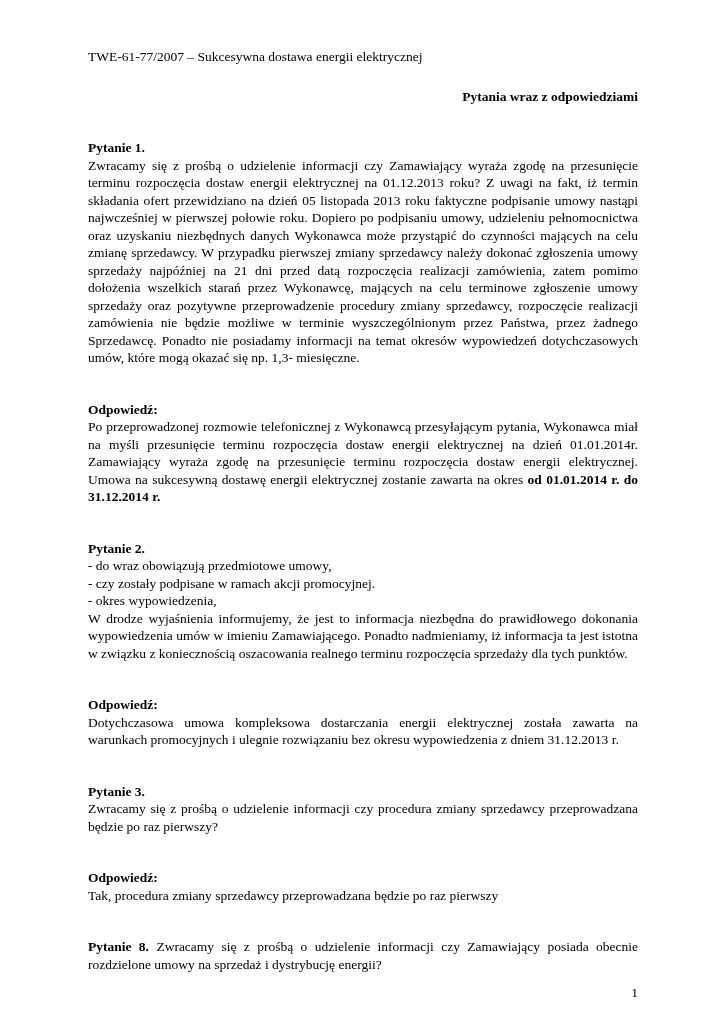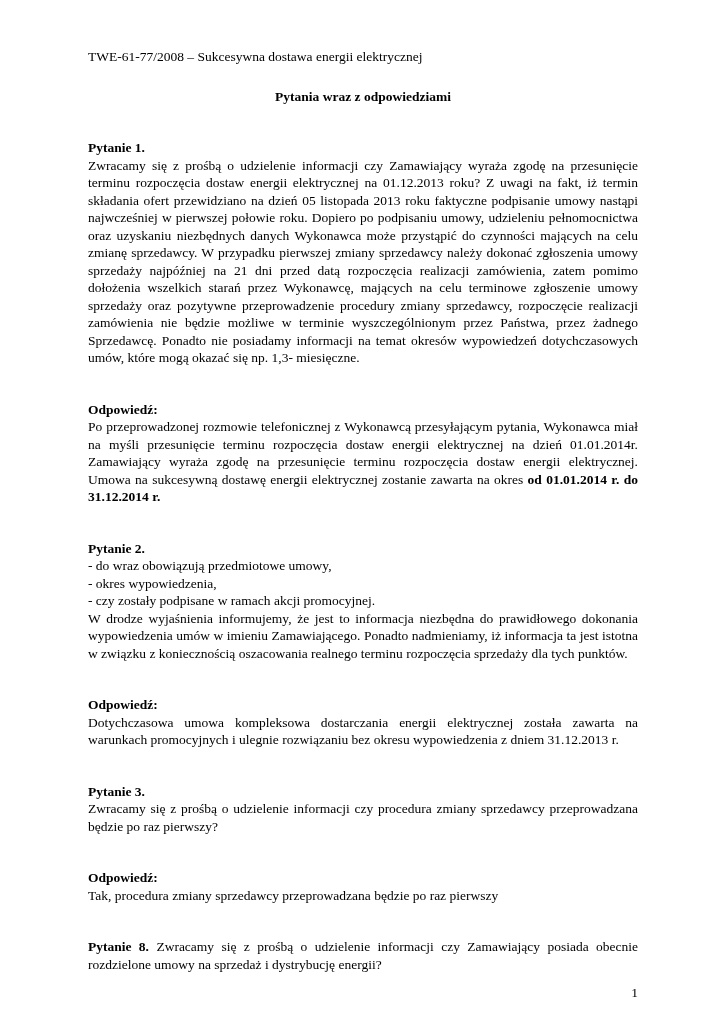--- a/index.html
+++ b/index.html
@@ -19,21 +19,21 @@
     position: absolute;
     top: 0; left: 0; right: 0; bottom: 0;
     padding: 48px 86px 0 88px;
     box-sizing: border-box;
   }
   .text {
     font-size: 13.5px;
     line-height: 17.5px;
   }
   .bold { font-weight: bold; }
-  .center { text-align: center; }
+  .center { text-align: right; }
   .doc-title {
     margin-top: 22px;
   }
   .section {
     margin-top: 34px;
   }
   .para {
     margin: 0;
     text-align: justify;
   }
@@ -49,39 +49,39 @@
     top: 984px;
     font-size: 13.5px;
     line-height: 17.5px;
   }
 </style>
 </head>
 <body>
 
 <div class="page text">
 
-  <div class="header-line">TWE-61-77/2008 – Sukcesywna dostawa energii elektrycznej</div>
+  <div class="header-line">TWE-61-77/2007 – Sukcesywna dostawa energii elektrycznej</div>
 
   <div class="doc-title bold center">Pytania wraz z odpowiedziami</div>
 
   <div class="section">
     <div class="bold">Pytanie 1.</div>
     <p class="para">Zwracamy się z prośbą o udzielenie informacji czy Zamawiający wyraża zgodę na przesunięcie terminu rozpoczęcia dostaw energii elektrycznej na 01.12.2013 roku? Z uwagi na fakt, iż termin składania ofert przewidziano na dzień 05 listopada 2013 roku faktyczne podpisanie umowy nastąpi najwcześniej w pierwszej połowie roku. Dopiero po podpisaniu umowy, udzieleniu pełnomocnictwa oraz uzyskaniu niezbędnych danych Wykonawca może przystąpić do czynności mających na celu zmianę sprzedawcy. W przypadku pierwszej zmiany sprzedawcy należy dokonać zgłoszenia umowy sprzedaży najpóźniej na 21 dni przed datą rozpoczęcia realizacji zamówienia, zatem pomimo dołożenia wszelkich starań przez Wykonawcę, mających na celu terminowe zgłoszenie umowy sprzedaży oraz pozytywne przeprowadzenie procedury zmiany sprzedawcy, rozpoczęcie realizacji zamówienia nie będzie możliwe w terminie wyszczególnionym przez Państwa, przez żadnego Sprzedawcę. Ponadto nie posiadamy informacji na temat okresów wypowiedzeń dotychczasowych umów, które mogą okazać się np. 1,3- miesięczne.</p>
   </div>
 
   <div class="section">
     <div class="bold">Odpowiedź:</div>
     <p class="para"><span>Po przeprowadzonej rozmowie telefonicznej z Wykonawcą przesyłającym pytania, Wykonawca miał na myśli przesunięcie terminu rozpoczęcia dostaw energii elektrycznej na dzień 01.01.2014r.  Zamawiający wyraża zgodę na przesunięcie terminu rozpoczęcia dostaw energii elektrycznej. Umowa na sukcesywną dostawę energii elektrycznej zostanie zawarta na okres</span> <span class="bold">od 01.01.2014 r. do 31.12.2014 r.</span></p>
   </div>
 
   <div class="section">
     <div class="bold">Pytanie 2.</div>
     <div class="list-line">- do wraz obowiązują przedmiotowe umowy,</div>
+    <div class="list-line">- czy zostały podpisane w ramach akcji promocyjnej.</div>
     <div class="list-line">- okres wypowiedzenia,</div>
-    <div class="list-line">- czy zostały podpisane w ramach akcji promocyjnej.</div>
     <p class="para">W drodze wyjaśnienia informujemy, że jest to informacja niezbędna do prawidłowego dokonania wypowiedzenia umów w imieniu Zamawiającego. Ponadto nadmieniamy, iż informacja ta jest istotna w związku z koniecznością oszacowania realnego terminu rozpoczęcia sprzedaży dla tych punktów.</p>
   </div>
 
   <div class="section">
     <div class="bold">Odpowiedź:</div>
     <p class="para">Dotychczasowa umowa kompleksowa dostarczania energii elektrycznej została zawarta na warunkach promocyjnych i ulegnie rozwiązaniu bez okresu wypowiedzenia z dniem 31.12.2013 r.</p>
   </div>
 
   <div class="section">
     <div class="bold">Pytanie 3.</div>

